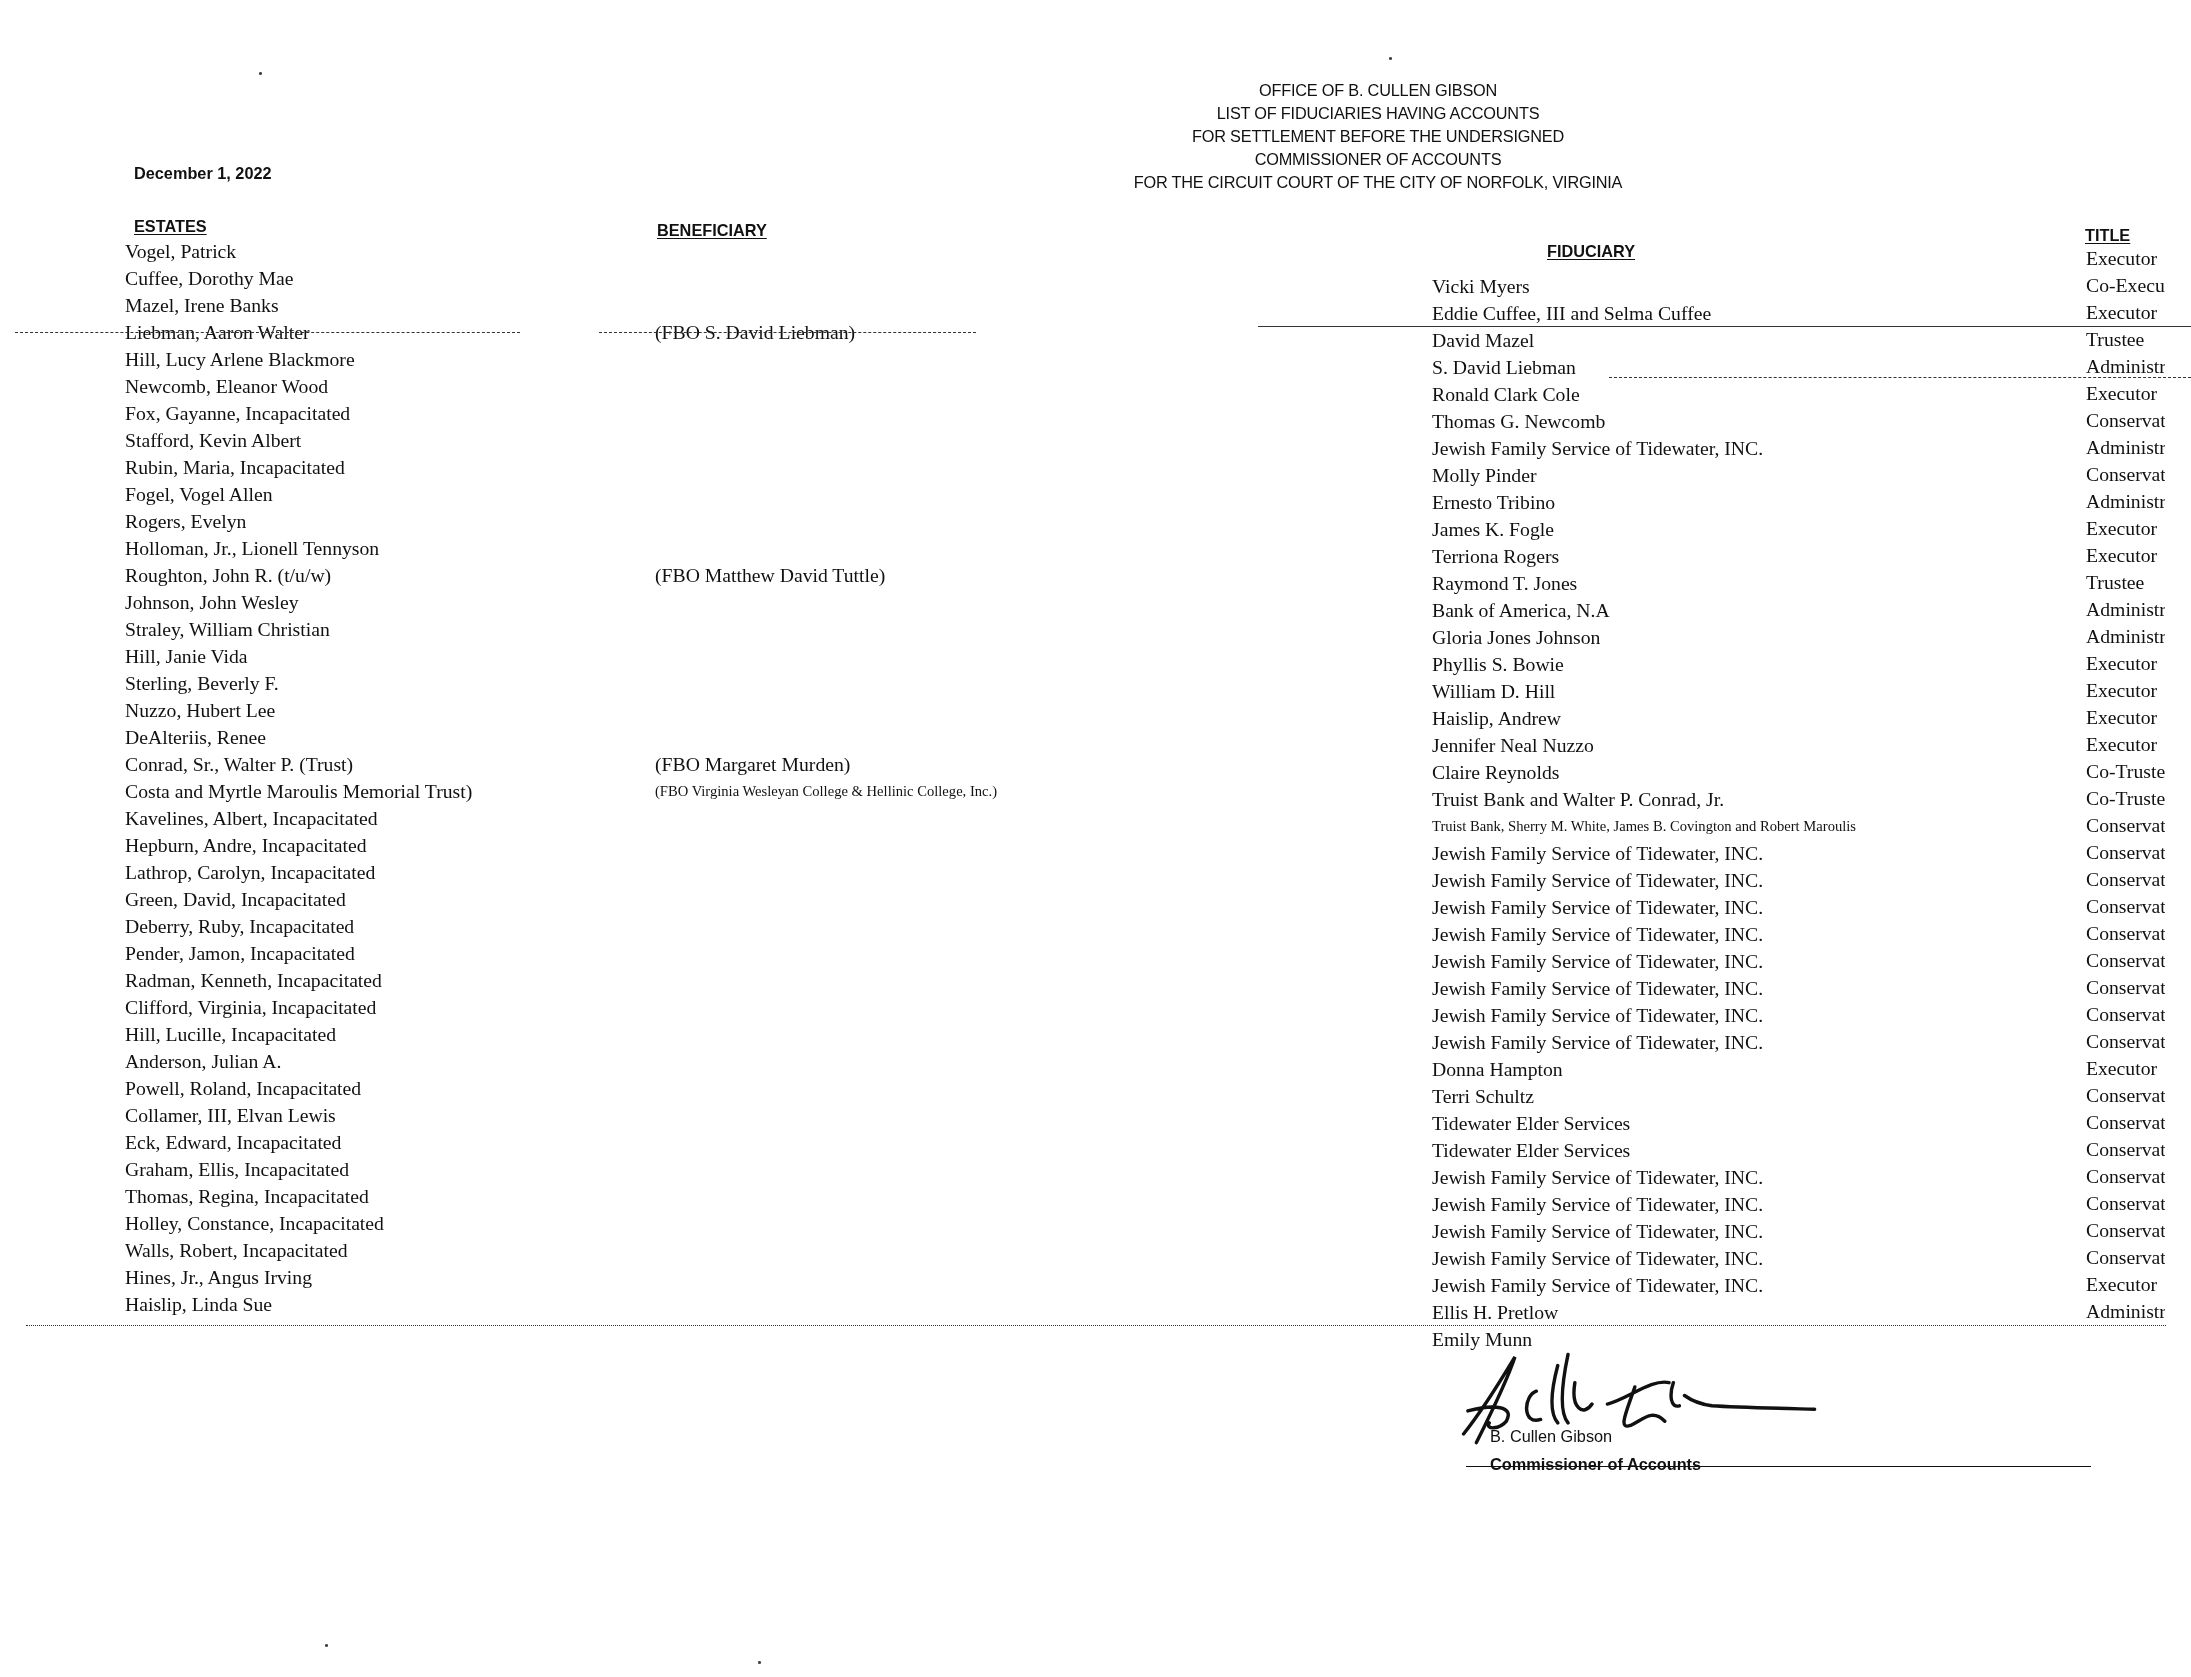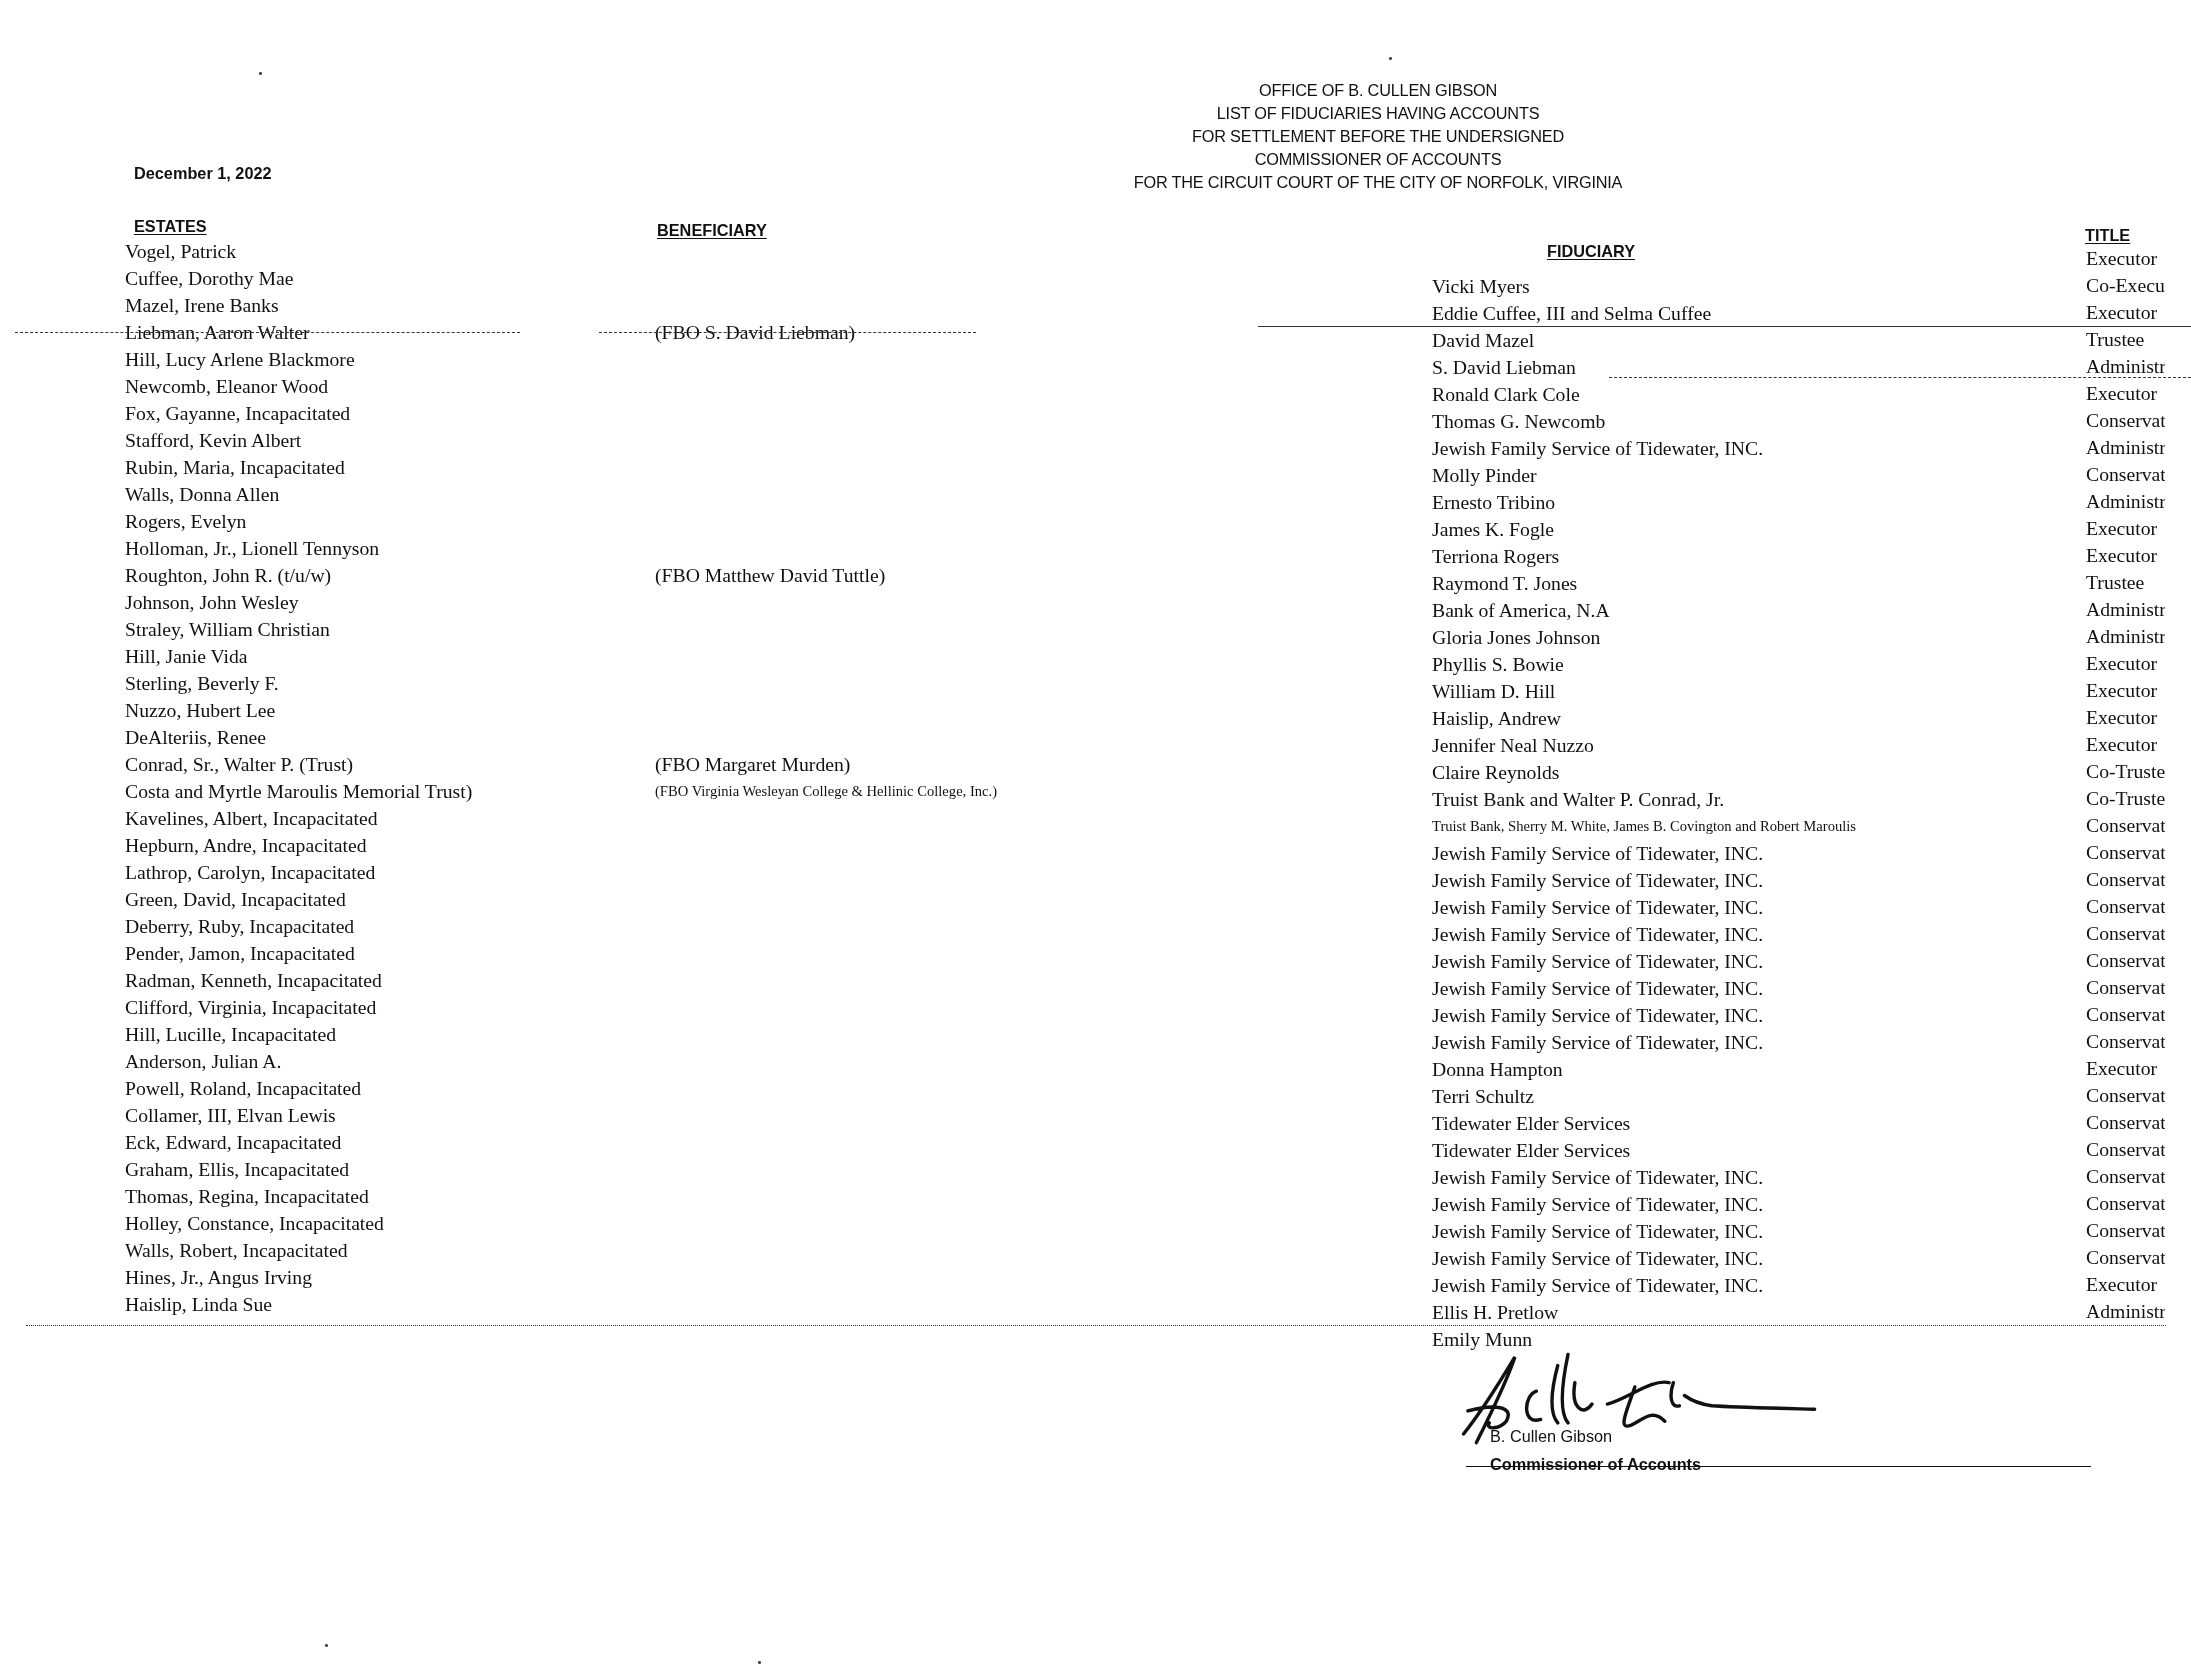--- a/index.html
+++ b/index.html
@@ -74,21 +74,21 @@
 <div class="col" id="col-estates" style="left:125px; top:238px;">
     <div class="row">Vogel, Patrick</div>
     <div class="row">Cuffee, Dorothy Mae</div>
     <div class="row">Mazel, Irene Banks</div>
     <div class="row">Liebman, Aaron Walter</div>
     <div class="row">Hill, Lucy Arlene Blackmore</div>
     <div class="row">Newcomb, Eleanor Wood</div>
     <div class="row">Fox, Gayanne, Incapacitated</div>
     <div class="row">Stafford, Kevin Albert</div>
     <div class="row">Rubin, Maria, Incapacitated</div>
-    <div class="row">Walls, Donna Allen</div>
+    <div class="row">Fogel, Vogel Allen</div>
     <div class="row">Rogers, Evelyn</div>
     <div class="row">Holloman, Jr., Lionell Tennyson</div>
     <div class="row">Roughton, John R. (t/u/w)</div>
     <div class="row">Johnson, John Wesley</div>
     <div class="row">Straley, William Christian</div>
     <div class="row">Hill, Janie Vida</div>
     <div class="row">Sterling, Beverly F.</div>
     <div class="row">Nuzzo, Hubert Lee</div>
     <div class="row">DeAlteriis, Renee</div>
     <div class="row">Conrad, Sr., Walter P. (Trust)</div>

